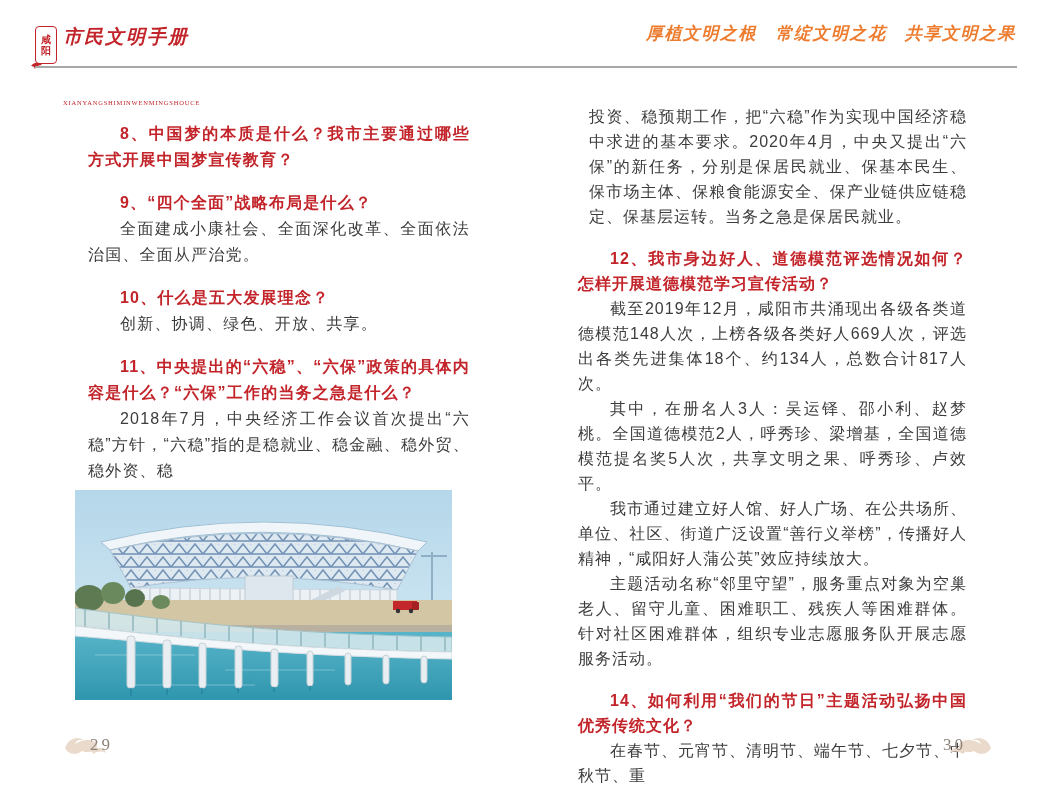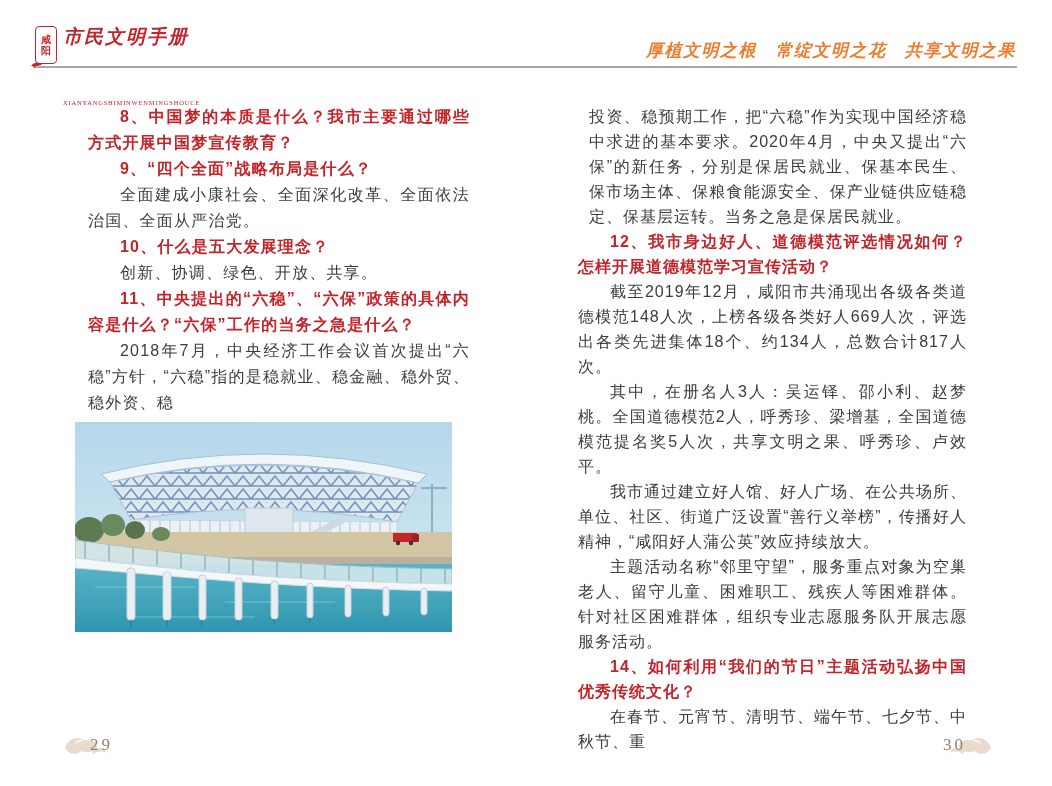--- a/index.html
+++ b/index.html
@@ -21,32 +21,32 @@
   .logo-text{display:flex;flex-direction:column;gap:48px;}
   .logo-title{
     font-family:"Liberation Serif",serif;font-style:italic;font-weight:bold;
     color:#c2242a;font-size:19px;letter-spacing:2px;line-height:22px;
   }
   .logo-subtitle{
     color:#c2242a;font-size:6.5px;letter-spacing:0.8px;line-height:10px;margin-top:2px;
     font-family:"Liberation Serif",serif;
   }
   .slogan{
-    position:absolute;right:36px;top:39px;
+    position:absolute;right:36px;top:22px;
     font-family:Liberation Serif, serif;font-style:italic;font-weight:bold;
     color:#ed7c2f;font-size:17px;letter-spacing:1.5px;white-space:pre;
   }
   .divider{position:absolute;left:35px;right:35px;top:66px;height:2px;background:#a8a8a8;}
 
   
   .col{position:absolute;top:104px;font-size:16px;color:#3c3c3c;}
   .col.left-col{left:88px;width:382px;line-height:26px;letter-spacing:1.2px;}
   .col.right-col{left:578px;width:389px;line-height:25px;letter-spacing:1.0px;}
   .col p,.col h3{margin:0;text-indent:2em;text-align:justify;font-size:16px;}
-  .col h3{color:#c2242a;font-weight:bold;}
+  .col h3{color:#c2242a;font-weight:bold;margin-top:17px;}
   .col p{font-weight:normal;}
   .col .noindent{text-indent:0;margin-left:11px;}
 
   figure.photo{margin:6px 0 0 -13px;width:377px;height:210px;padding:0;}
 
   
   .pagenum{
     position:absolute;top:712px;display:flex;align-items:center;
     font-family:"Liberation Serif",serif;font-size:17px;letter-spacing:3px;color:#8d8379;margin-top:20px;
   }

